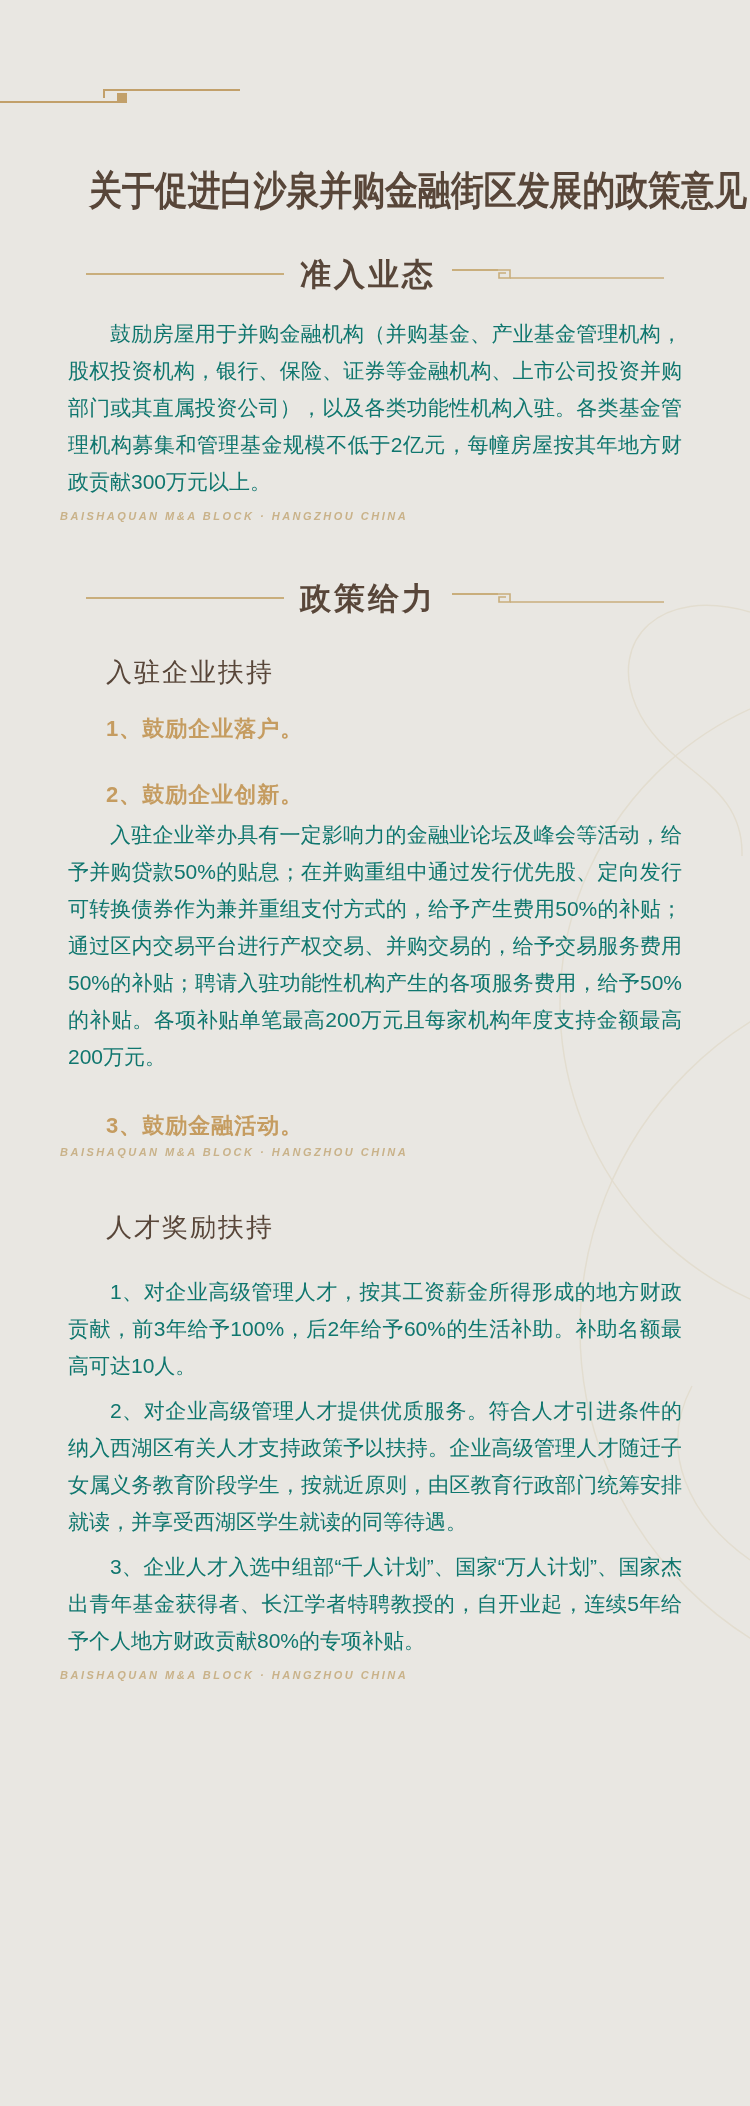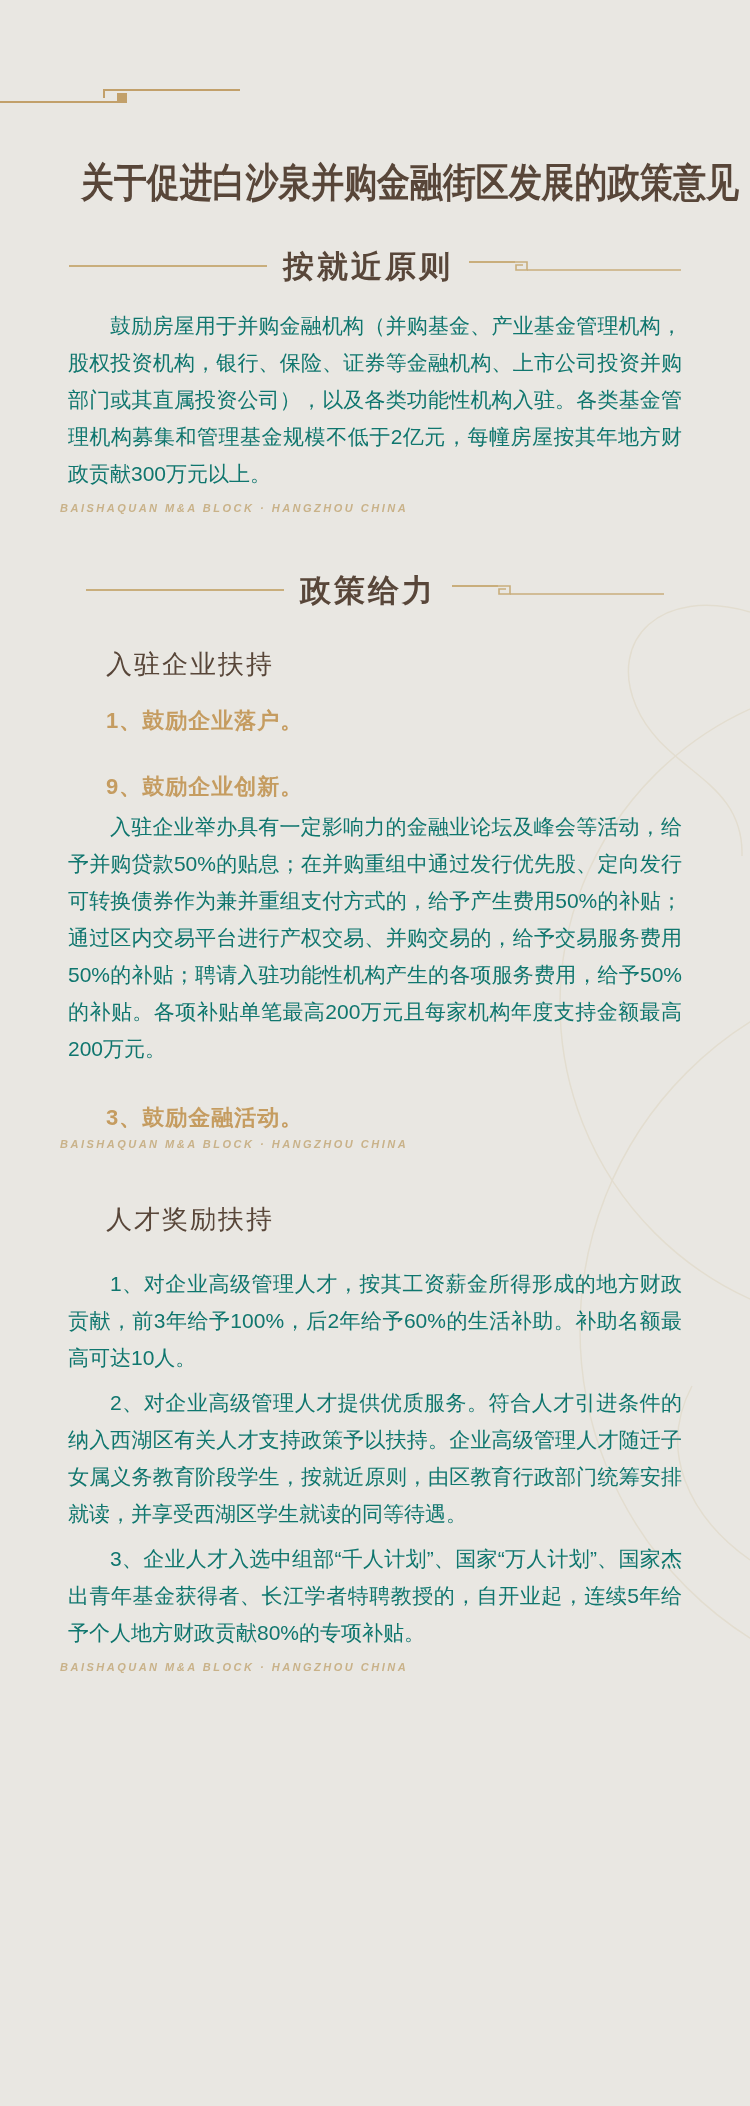--- a/index.html
+++ b/index.html
@@ -6,21 +6,21 @@
   .page {
     width:750px; height:2106px; margin:0 auto; position:relative;
     background:#e9e7e2; overflow:hidden;
     font-family:"Liberation Sans","DejaVu Sans",sans-serif;
   }
   .bg-deco { position:absolute; top:0; left:0; z-index:0; }
   .corner-ornament { position:absolute; top:84px; left:0; z-index:1; }
   .content { position:relative; z-index:2; padding:163px 60px 0 60px; }
 
   .page-title {
-    margin:0; text-align:center; color:#584639; font-size:35px; font-weight:bold;
+    margin:8px; text-align:center; color:#584639; font-size:35px; font-weight:bold;
     letter-spacing:0px; line-height:1.1; white-space:nowrap;
   }
   .page-title .squeeze { display:inline-block; transform:scale(0.94,1.14); transform-origin:center; }
 
   .section-head {
     display:flex; align-items:center; justify-content:center; gap:16px;
   }
   .section-head .head-text {
     color:#584639; font-size:31px; font-weight:bold; letter-spacing:3px; line-height:1.2;
   }
@@ -72,21 +72,21 @@
   </svg>
 
   <div class="content">
 
     <h1 class="page-title"><span class="squeeze">关于促进白沙泉并购金融街区发展的政策意见</span></h1>
 
     <div class="section-head sh1">
       <svg width="198" height="22" viewBox="0 0 198 22" aria-hidden="true">
         <path d="M0 11 H198" stroke="#c9ae7c" stroke-width="2" fill="none"></path>
       </svg>
-      <span class="head-text">按就近原则</span>
+      <span class="head-text">准入业态</span>
       <svg width="212" height="24" viewBox="0 0 212 24" aria-hidden="true">
         <path d="M0 8 H46" stroke="#c9ae7c" stroke-width="2" fill="none"></path>
         <path d="M46 8 h12 v8 h-11 v-5 h7" stroke="#c9ae7c" stroke-width="1.6" fill="none"></path>
         <path d="M58 16 H212" stroke="#c9ae7c" stroke-width="1.6" fill="none"></path>
       </svg>
     </div>
 
     <p class="body-text indent mt-para">鼓励房屋用于并购金融机构（并购基金、产业基金管理机构，股权投资机构，银行、保险、证券等金融机构、上市公司投资并购部门或其直属投资公司），以及各类功能性机构入驻。各类基金管理机构募集和管理基金规模不低于2亿元，每幢房屋按其年地方财政贡献300万元以上。</p>
 
     <div class="watermark">BAISHAQUAN M&amp;A BLOCK · HANGZHOU CHINA</div>
@@ -100,21 +100,21 @@
         <path d="M0 8 H46" stroke="#c9ae7c" stroke-width="2" fill="none"></path>
         <path d="M46 8 h12 v8 h-11 v-5 h7" stroke="#c9ae7c" stroke-width="1.6" fill="none"></path>
         <path d="M58 16 H212" stroke="#c9ae7c" stroke-width="1.6" fill="none"></path>
       </svg>
     </div>
 
     <h2 class="sub-title">入驻企业扶持</h2>
 
     <h3 class="item-label">1、鼓励企业落户。</h3>
 
-    <h3 class="item-label item-label-gap">9、鼓励企业创新。</h3>
+    <h3 class="item-label item-label-gap">2、鼓励企业创新。</h3>
     <p class="body-text indent item-text">入驻企业举办具有一定影响力的金融业论坛及峰会等活动，给予并购贷款50%的贴息；在并购重组中通过发行优先股、定向发行可转换债券作为兼并重组支付方式的，给予产生费用50%的补贴；通过区内交易平台进行产权交易、并购交易的，给予交易服务费用50%的补贴；聘请入驻功能性机构产生的各项服务费用，给予50%的补贴。各项补贴单笔最高200万元且每家机构年度支持金额最高200万元。</p>
 
     <h3 class="item-label item-label-gap">3、鼓励金融活动。</h3>
 
     <div class="watermark">BAISHAQUAN M&amp;A BLOCK · HANGZHOU CHINA</div>
 
     <h2 class="sub-title sub-title-talent">人才奖励扶持</h2>
 
     <p class="body-text indent talent-first">1、对企业高级管理人才，按其工资薪金所得形成的地方财政贡献，前3年给予100%，后2年给予60%的生活补助。补助名额最高可达10人。</p>
     <p class="body-text indent">2、对企业高级管理人才提供优质服务。符合人才引进条件的纳入西湖区有关人才支持政策予以扶持。企业高级管理人才随迁子女属义务教育阶段学生，按就近原则，由区教育行政部门统筹安排就读，并享受西湖区学生就读的同等待遇。</p>

